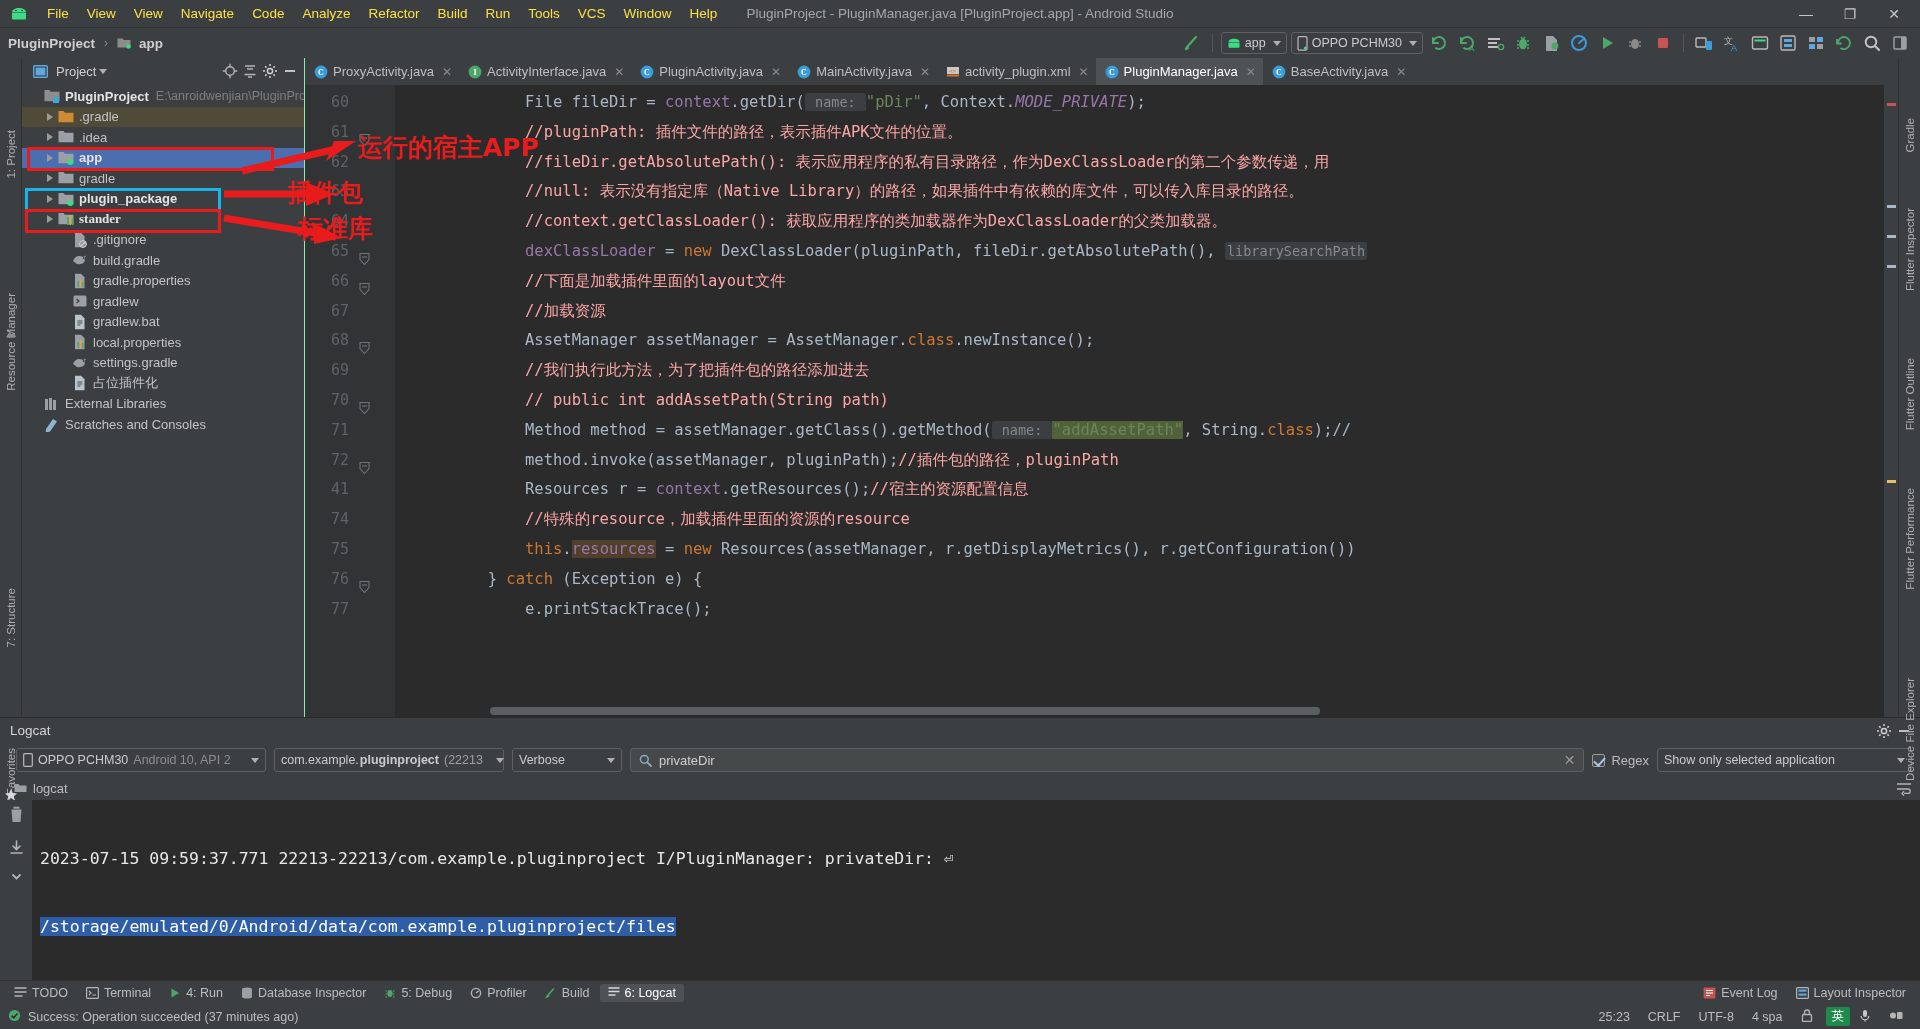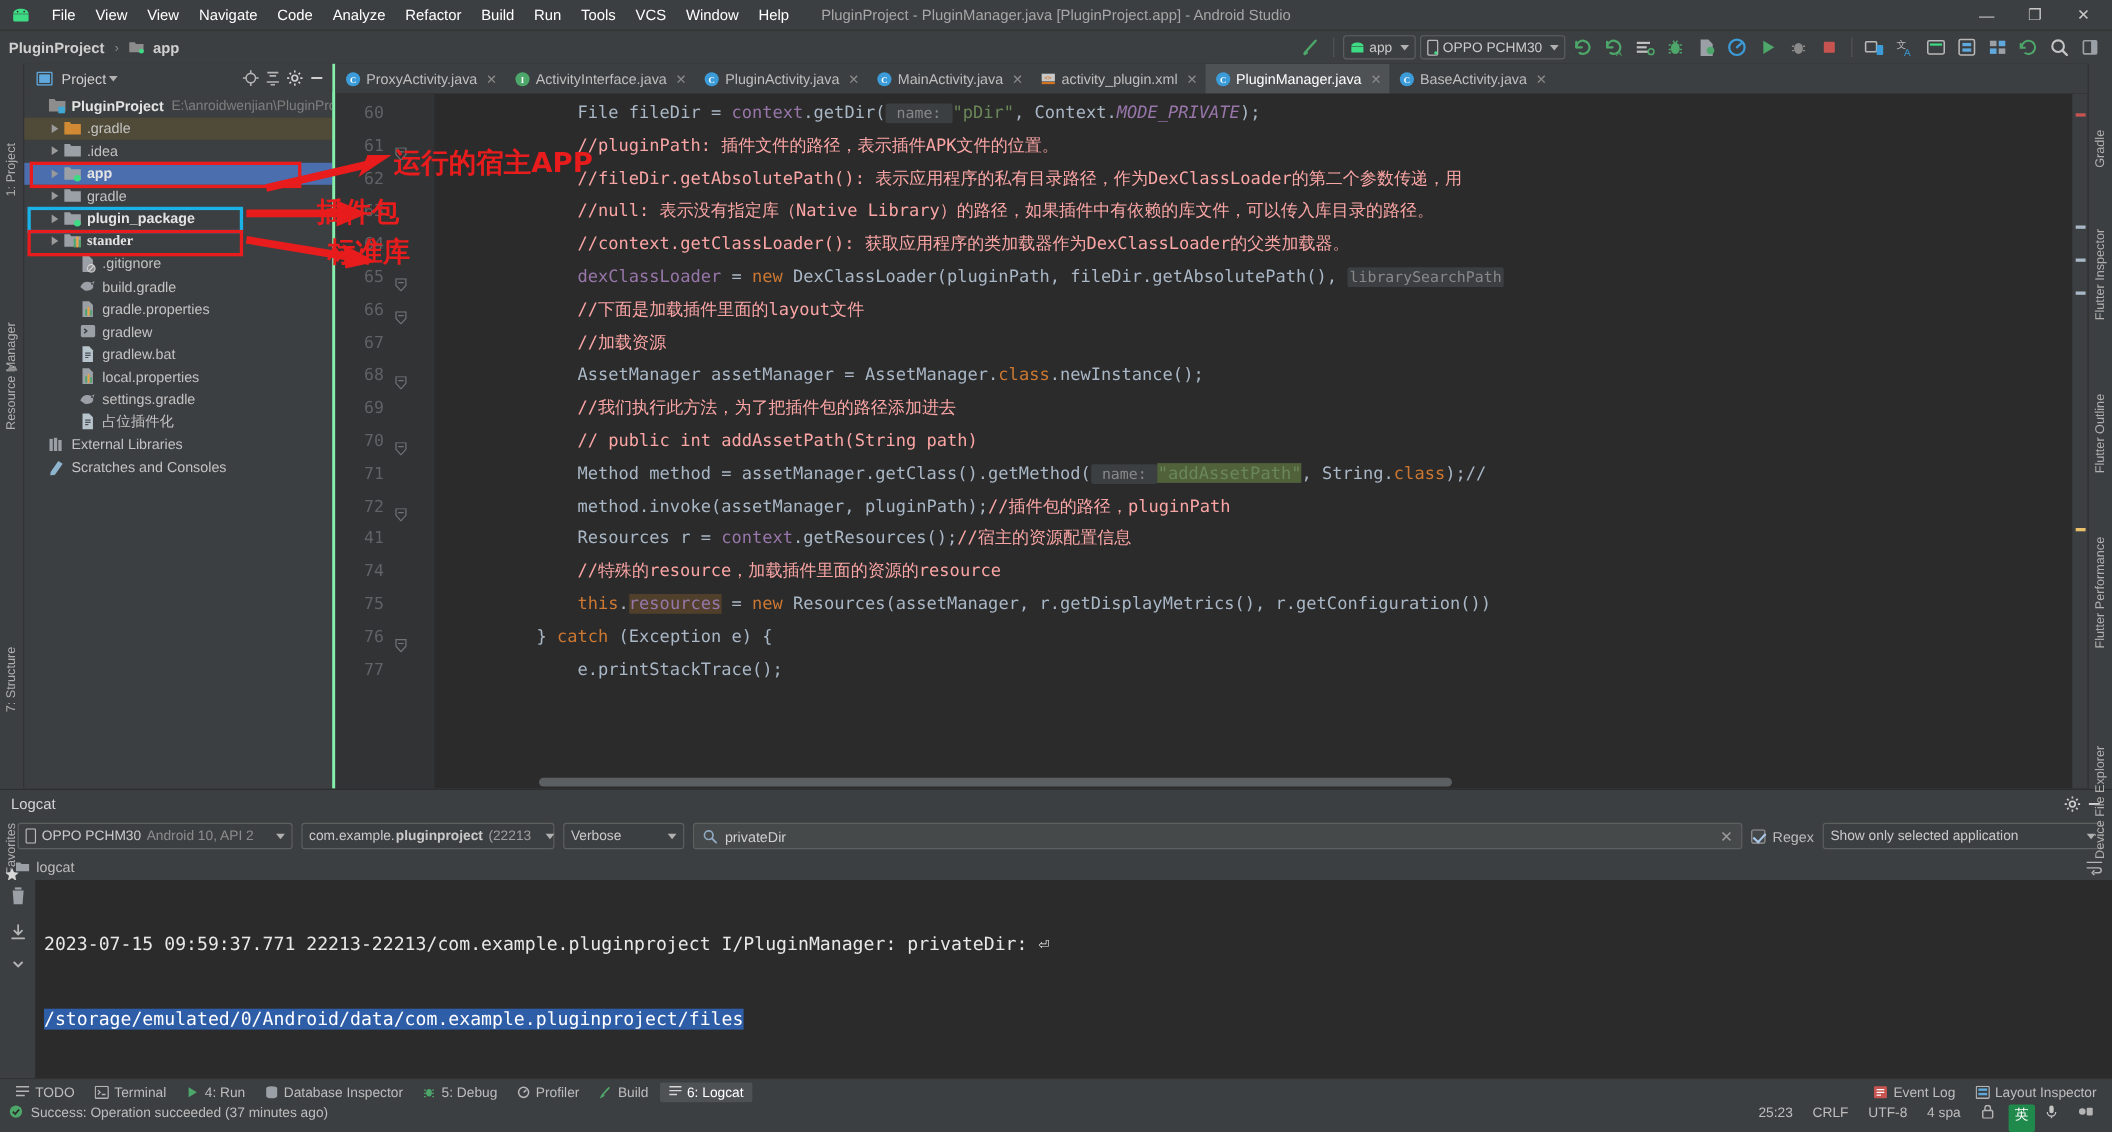--- a/index.html
+++ b/index.html
@@ -14,21 +14,21 @@
   .app { position: relative; width: 1920px; height: 1029px; display: flex; flex-direction: column; }
 
   
   .menubar {
     height: 28px; background: #3c3f41; display: flex; align-items: center;
     padding-left: 10px; position: relative; flex: 0 0 28px;
     border-bottom: 1px solid #323232;
   }
   .android-logo { width: 18px; height: 14px; position: relative; margin-right: 10px; }
   .menu-item {
-    padding: 2px 9px; color: #ffffff; font-size: 13.5px; white-space: nowrap; cursor: default;
+    padding: 2px 9px; color: #fde047; font-size: 13.5px; white-space: nowrap; cursor: default;
   }
   .win-title {
     position: absolute; left: 0; right: 0; text-align: center;
     color: #a6a6a6; font-size: 13.5px; pointer-events: none;
   }
   .win-ctrls { position: absolute; right: 6px; display: flex; gap: 4px; }
   .win-btn { width: 40px; height: 26px; display: flex; align-items: center; justify-content: center; color: #c8c8c8; font-size: 14px; }
 
   
   .toolbar {
@@ -58,21 +58,21 @@
     width: 22px; background: #3c3f41; flex: 0 0 22px; position: relative;
     border-right: 1px solid #323232;
   }
   .rail .vlabel {
     position: absolute; left: 50%; transform-origin: 0 0; transform: rotate(-90deg) translate(-100%, -50%);
     white-space: nowrap; font-size: 11.5px; color: #afafaf;
   }
   .rail-ico { position: absolute; left: 4px; width: 14px; height: 14px; }
 
   
-  .projpanel { width: 283px; flex: 0 0 283px; background: #3c3f41; display: flex; flex-direction: column; border-right:3px solid #86efac;}
+  .projpanel { width: 283px; flex: 0 0 283px; background: #3c3f41; display: flex; flex-direction: column; border-right:1px solid #86efac;}
   .pp-head { height: 26px; display: flex; align-items: center; padding: 0 4px 0 8px; background:#3c3f41;}
   .pp-title { font-size: 13px; color: #cfcfcf; margin-left: 6px; }
   .pp-head .sp { flex: 1; }
   .pp-ico { width: 20px; height: 20px; display: flex; align-items: center; justify-content: center; }
   .tree { flex: 1; overflow: hidden; padding-top: 2px; font-size: 13px; position: relative; }
   .trow { height: 20.5px; display: flex; align-items: center; white-space: nowrap; padding-left: 6px; }
   .trow.sel { background: #4b6eaf; }
   .trow.hl-gradle { background: #4f4b38; }
   .tw { width: 16px; display:flex; align-items:center; justify-content:center; flex:0 0 16px;}
   .arrow { width: 0; height: 0; border-top: 4.5px solid transparent; border-bottom: 4.5px solid transparent; border-left: 6px solid #9a9a9a; }
@@ -133,21 +133,21 @@
   .lc-out { flex: 1; display: flex; background: #2b2b2b; min-height: 0; position: relative; }
   .lc-rail { width: 32px; flex: 0 0 32px; background: #3c3f41; padding-top: 6px; display: flex; flex-direction: column; align-items: center; gap: 14px;}
   .lc-text { flex: 1; padding: 6px 0 0 8px; font-family: "DejaVu Sans Mono", monospace; font-size: 16.5px; color: #e8e8e8; white-space: pre; position: relative;}
   .lc-line { height: 30px; line-height: 30px; }
   .lc-sel { background: #2f5ea8; color: #ffffff; }
 
   
   .toolstrip { height: 24px; background: #3c3f41; display: flex; align-items: center; padding: 0 6px; gap: 2px; flex: 0 0 24px; border-top:1px solid #323232;}
   .ts-btn { display: flex; align-items: center; gap: 5px; padding: 2px 8px; font-size: 12.5px; color: #bdbdbd; border-radius: 2px;}
   .ts-btn.active { background: #4e5254; color: #ffffff; }
-  .statusbar { height: 25px; background: #3c3f41; display: flex; padding: 0 8px; font-size: 12.5px; color: #bdbdbd; flex: 0 0 25px;}
+  .statusbar { height: 25px; background: #3c3f41; display: flex; align-items: center; padding: 0 8px; font-size: 12.5px; color: #bdbdbd; flex: 0 0 25px;}
   .sb-sec { padding: 0 9px; }
 
   
   .anno { position: absolute; pointer-events: none; }
   .anno-box { border: 3px solid #e81c1c; }
   .anno-box.cyan { border-color: #19b3e8; }
   .anno-txt { color: #e81c1c; font-weight: bold; font-family: "DejaVu Sans", sans-serif; white-space: nowrap; }
 </style>
 </head>
 <body>

